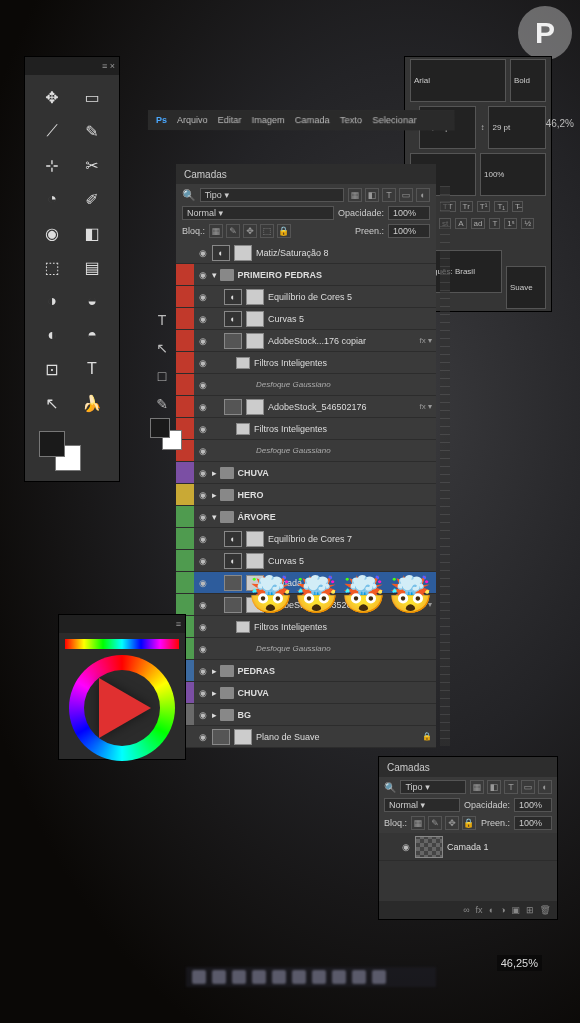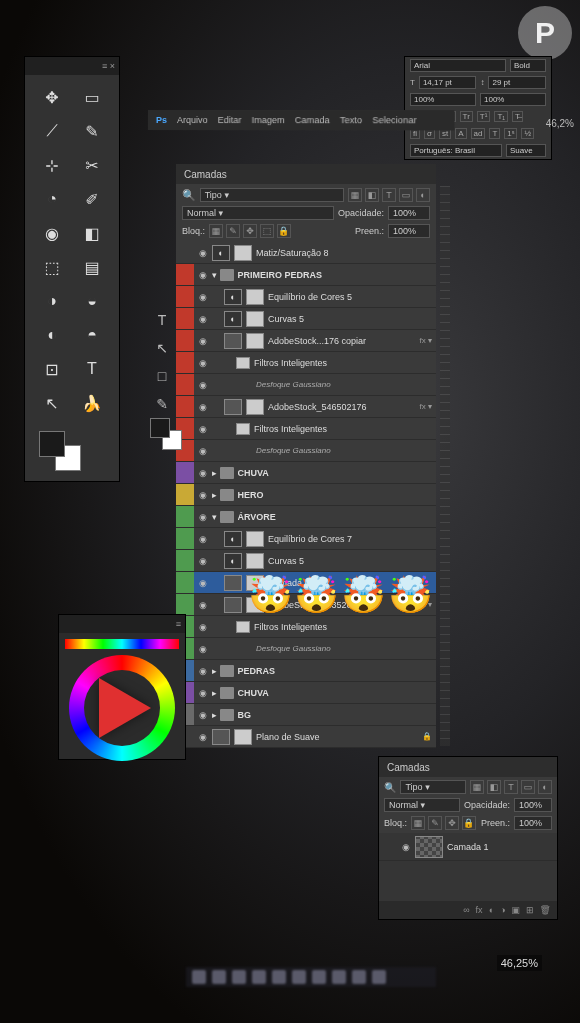--- a/index.html
+++ b/index.html
@@ -88,21 +88,21 @@
     display: flex;
     align-items: center;
     gap: 4px;
     padding: 2px 5px;
   }
   .char-input {
     background: #222;
     border: 1px solid #555;
     color: #ccc;
     font-size: 8px;
-    padding: 1px 3px;
+    padding: 16px 3px;
     flex: 1;
     min-width: 0;
   }
   .char-swatch { width: 20px; height: 12px; background: #fff; border: 1px solid #555; }
   .char-icons { display: flex; gap: 4px; padding: 3px 5px; font-size: 8px; color: #aaa;}
   .char-icons span { border: 1px solid #555; padding: 0 2px; }
 
   
   .ps-window {
     position: absolute;
@@ -415,21 +415,21 @@
       <span>σ</span>
       <span>st</span>
       <span>A</span>
       <span>ad</span>
       <span>T</span>
       <span>1ˢ</span>
       <span>½</span>
   </div>
   <div class="char-row">
     <input class="char-input" value="Português: Brasil" style="">
-    <input class="char-input" style="flex: 0 0 40px;" value="Suave">
+    <input class="char-input" style="flex: 0 0 40px; margin-top: 32px;" value="Suave">
   </div>
 </div>
 
 <span class="pct-right">46,2%</span>
 
 <div class="ps-window">
   <div class="ps-menu" id="ps-menu">
       <span style="color: rgb(74, 168, 255); font-weight: bold;">Ps</span>
       <span>Arquivo</span>
       <span>Editar</span>

